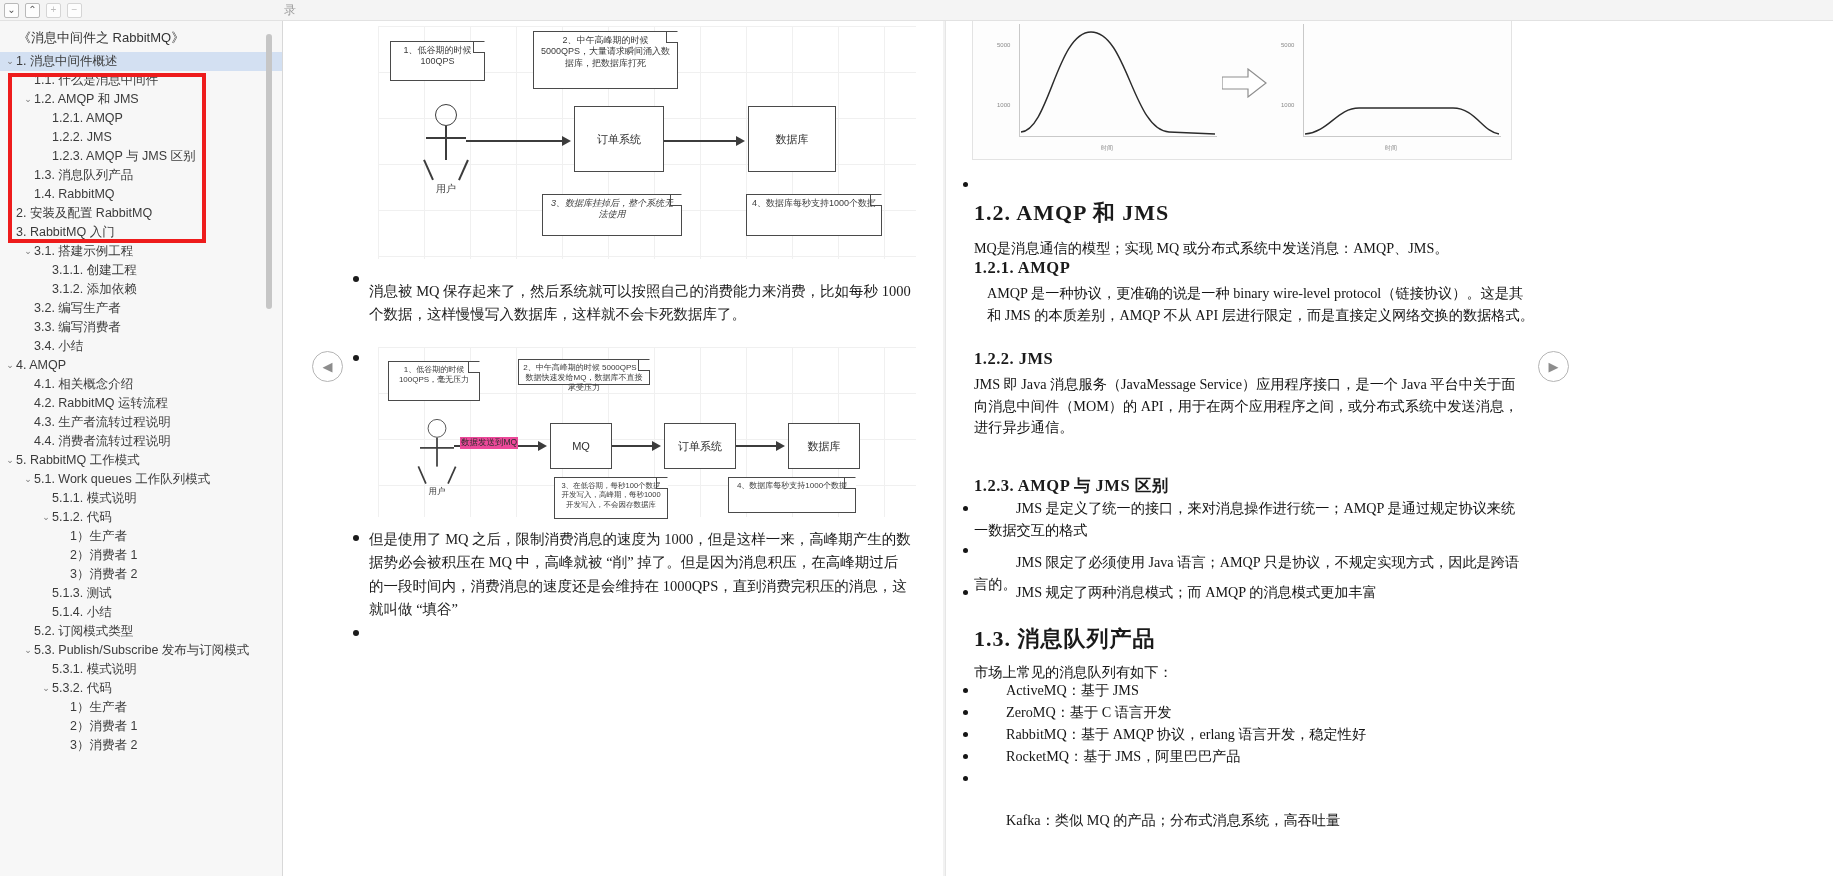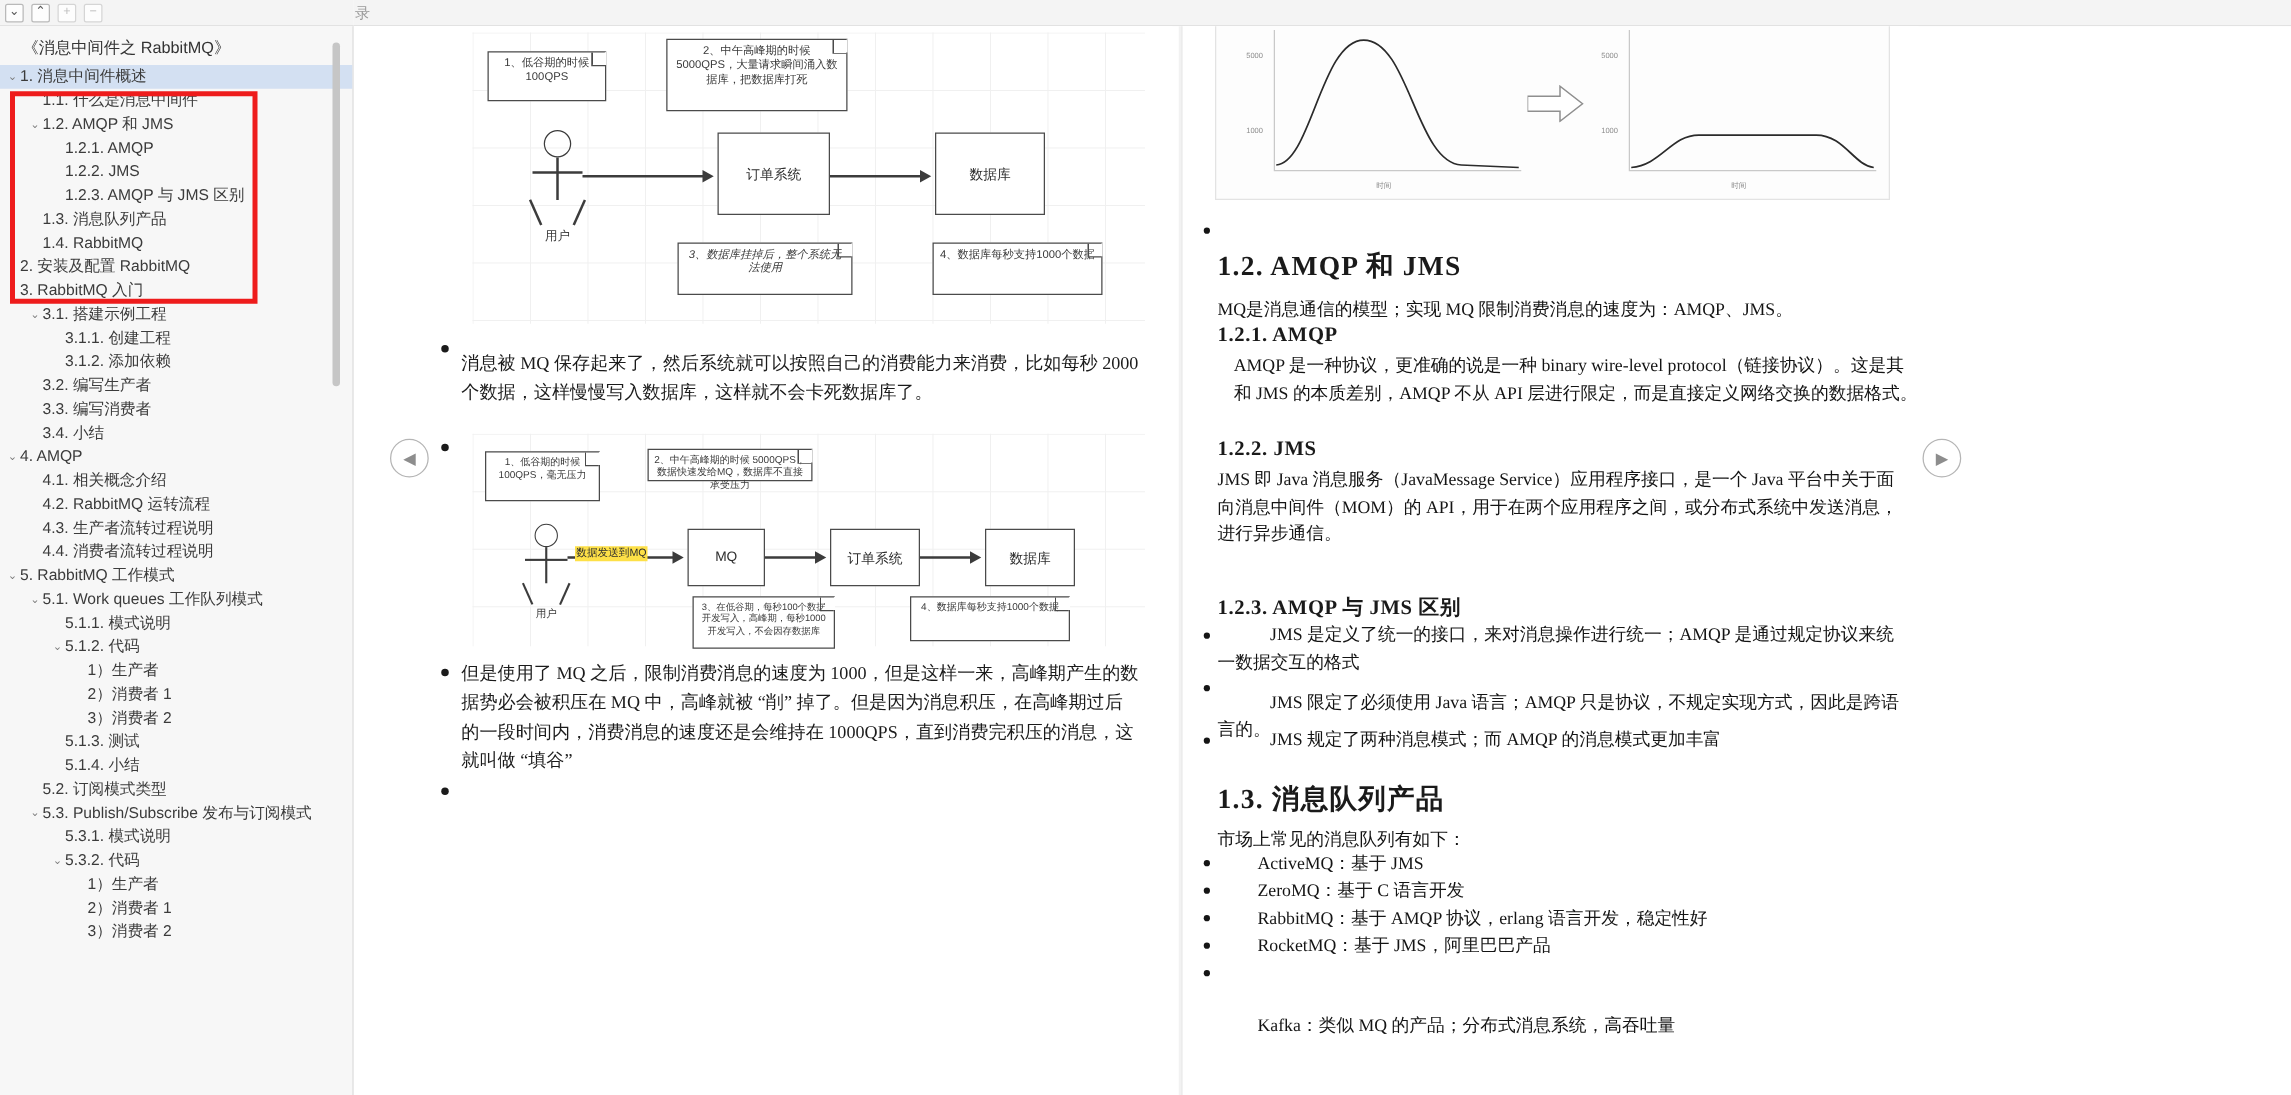--- a/index.html
+++ b/index.html
@@ -130,21 +130,21 @@
                 height:1.6px; background:#3c3c3c; }
   .stick .legL{ position:absolute; left:6px; top:54px; width:1.6px;
                 height:22px; background:#3c3c3c; transform:rotate(-24deg);
                 transform-origin:bottom; }
   .stick .legR{ position:absolute; left:32px; top:54px; width:1.6px;
                 height:22px; background:#3c3c3c; transform:rotate(24deg);
                 transform-origin:bottom; }
   .stick .cap{ position:absolute; left:-2px; top:78px; width:44px;
                text-align:center; font-size:10px; color:#3a3a3a; }
   .edgelabel{ position:absolute; font-size:8.5px; color:#2e2e2e;
-              background:#fde047; padding:0 1px; }
+              background:#ec4899; padding:0 1px; }
   
   .mid-para{
     position:absolute; font-family:"Liberation Serif", serif;
     font-size:14.5px; color:#1b1b1b; line-height:1.62; width:542px;
     left:86px;
   }
   .mid-bullet{ position:absolute; left:70px; width:6px; height:6px;
                background:#1b1b1b; border-radius:50%; }
   
   .r-img{
@@ -371,21 +371,21 @@
       <div class="dhead" style="left:184px; top:110px;"></div>
       <div class="dbox" style="left:196px; top:80px; width:90px; height:66px;">订单系统</div>
       <div class="dline" style="left:286px; top:114px; width:74px;"></div>
       <div class="dhead" style="left:358px; top:110px;"></div>
       <div class="dbox" style="left:370px; top:80px; width:88px; height:66px;">数据库</div>
       <div class="note" style="left:164px; top:168px; width:140px; height:42px;font-style:italic;">3、数据库挂掉后，整个系统无法使用</div>
       <div class="note" style="left:368px; top:168px; width:136px; height:42px;">4、数据库每秒支持1000个数据</div>
     </div>
 
     <div class="mid-bullet" style="top:276px;"></div>
-    <div class="mid-para" style="top:280px;">消息被 MQ 保存起来了，然后系统就可以按照自己的消费能力来消费，比如每秒 2000 个数据，这样慢慢写入数据库，这样就不会卡死数据库了。</div>
+    <div class="mid-para" style="top:280px;">消息被 MQ 保存起来了，然后系统就可以按照自己的消费能力来消费，比如每秒 1000 个数据，这样慢慢写入数据库，这样就不会卡死数据库了。</div>
 
     <div class="mid-bullet" style="top:355px;"></div>
     <div class="diagram" style="left:95px; top:347px; width:538px; height:170px;">
       <div class="dgrid"></div>
       <div class="note" style="left:10px; top:14px; width:92px; height:40px; font-size:8px;">1、低谷期的时候100QPS，毫无压力</div>
       <div class="note" style="left:140px; top:12px; width:132px; height:26px; font-size:8px;">2、中午高峰期的时候 5000QPS，数据快速发给MQ，数据库不直接承受压力</div>
       <div class="stick" style="left:42px; top:72px; transform:scale(.85); transform-origin:top left;">
         <div class="head"></div>
         <div class="body"></div>
         <div class="arms"></div>
@@ -441,21 +441,21 @@
         <div class="xlab">时间</div>
         <svg width="200" height="120" style="position:absolute;left:30px;top:8px;">
           <path d="M2,112 C26,110 34,86 56,86 L150,86 C172,86 180,110 196,112" fill="none" stroke="#2b2b2b" stroke-width="1.4"></path>
         </svg>
       </div>
     </div>
 
     <div class="r-bullet" style="top:182px;"></div>
 
     <div class="r-h2" style="left:28px; top:198px;">1.2. AMQP 和 JMS</div>
-    <div class="r-p" style="left:28px; top:238px; width:545px; white-space:nowrap; overflow:hidden;">MQ是消息通信的模型；实现 MQ 限制消费消息的速度为：AMQP、JMS。</div>
+    <div class="r-p" style="left:28px; top:238px; width:545px; white-space:nowrap; overflow:hidden;">MQ是消息通信的模型；实现 MQ 或分布式系统中发送消息：AMQP、JMS。</div>
     <div class="r-h3" style="left:28px; top:258px;">1.2.1. AMQP</div>
     <div class="r-p" style="left:28px; top:283px; width:548px;margin-left:13px;">AMQP 是一种协议，更准确的说是一种 binary wire-level protocol（链接协议）。这是其和 JMS 的本质差别，AMQP 不从 API 层进行限定，而是直接定义网络交换的数据格式。</div>
 
     <div class="r-h3" style="left:28px; top:349px;">1.2.2. JMS</div>
     <div class="r-p" style="left:28px; top:374px; width:548px;">JMS 即 Java 消息服务（JavaMessage Service）应用程序接口，是一个 Java 平台中关于面向消息中间件（MOM）的 API，用于在两个应用程序之间，或分布式系统中发送消息，进行异步通信。</div>
 
     <div class="r-h3" style="left:28px; top:475px;">1.2.3. AMQP 与 JMS 区别</div>
 
     <div class="r-bullet" style="top:506px;"></div>
     <div class="r-p" style="left:28px; top:498px; width:548px; text-indent:42px;">JMS 是定义了统一的接口，来对消息操作进行统一；AMQP 是通过规定协议来统一数据交互的格式</div>

